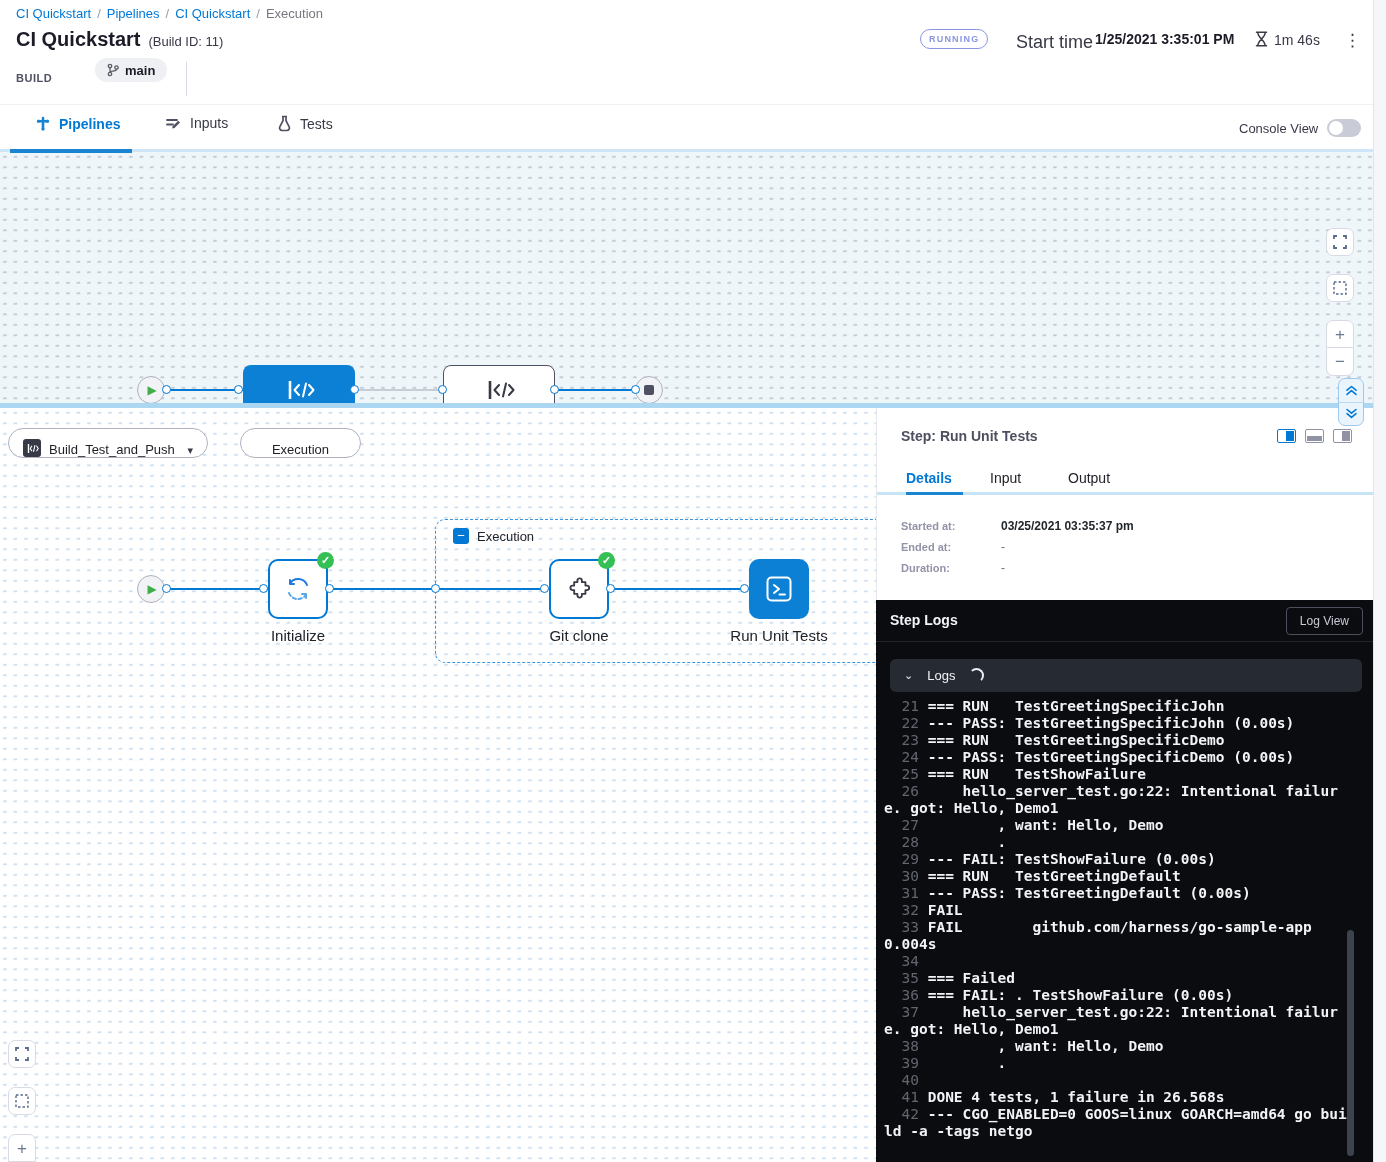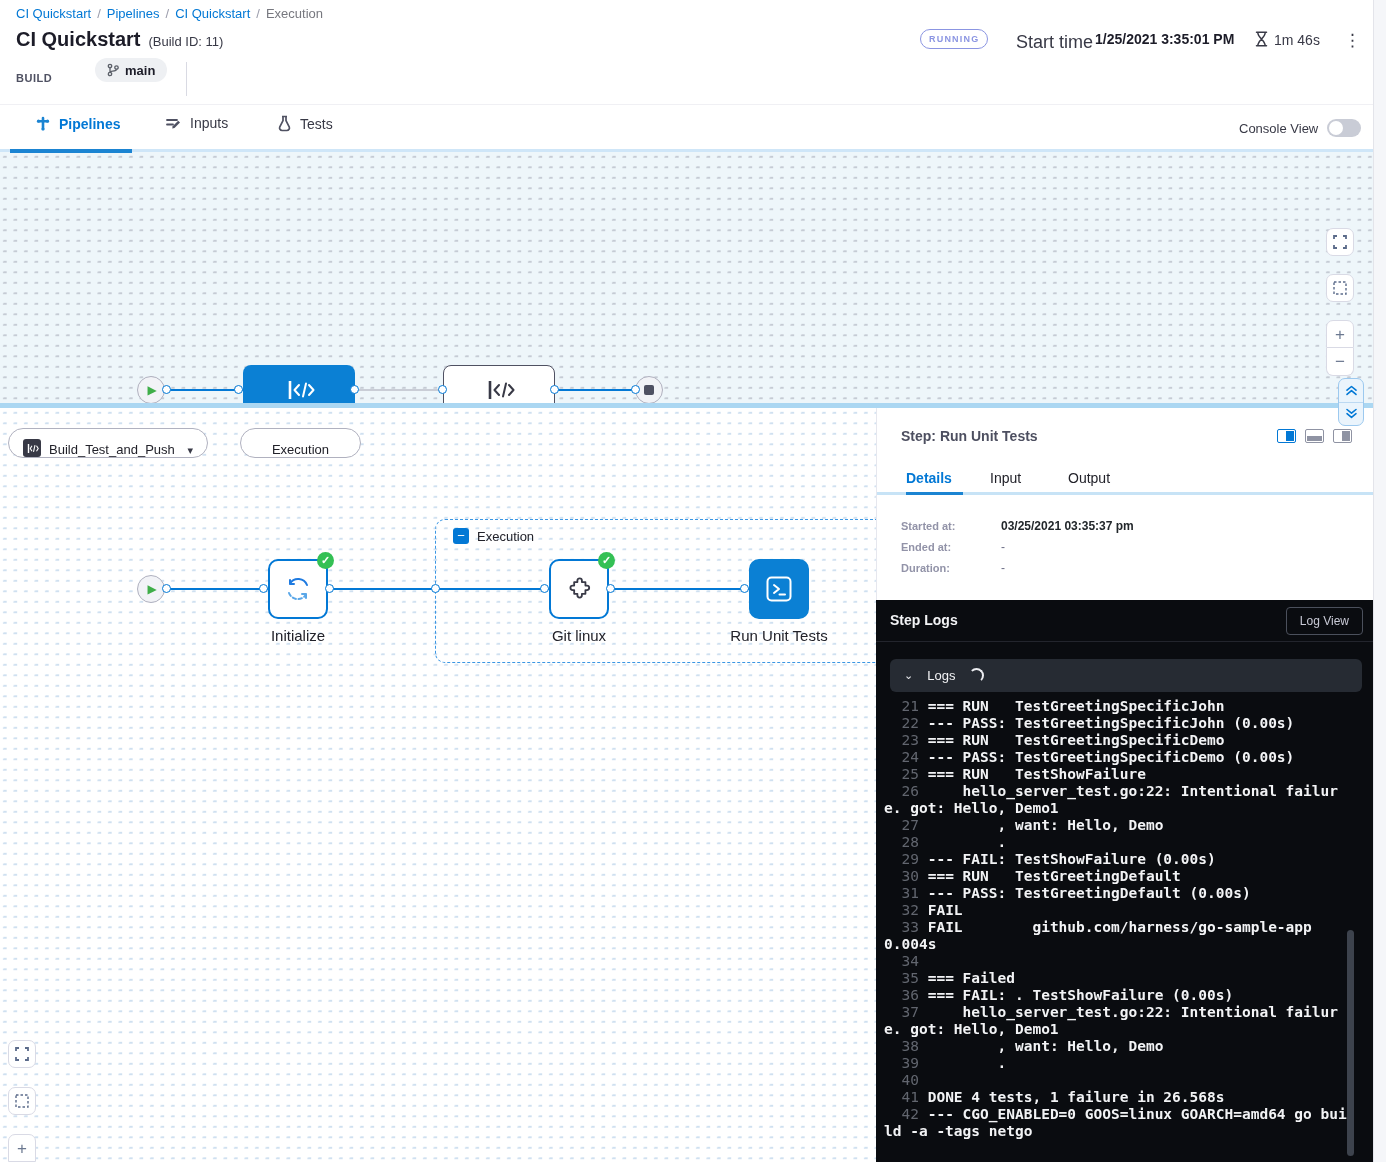--- a/index.html
+++ b/index.html
@@ -304,21 +304,21 @@
     </div>
     <span class="check-badge" style="left:317px;top:144px">✓</span>
     <div class="node-label" style="left:248px;top:219px;width:100px">Initialize</div>
 
     <div class="step-node" style="left:549px;top:151px">
       <svg width="30" height="30" viewBox="0 0 28 28">
         <path d="M9.5 7.5 h3 v-1.4 a2.1 2.1 0 0 1 4.2 0 V7.5 h3.3 v3.3 h1.4 a2.1 2.1 0 0 1 0 4.2 h-1.4 v3.5 h-3.3 v1.4 a2.1 2.1 0 0 1 -4.2 0 v-1.4 H9.5 v-3.5 h-1.4 a2.1 2.1 0 0 1 0 -4.2 h1.4 z" fill="none" stroke="#383946" stroke-width="1.7" stroke-linejoin="round"></path>
       </svg>
     </div>
     <span class="check-badge" style="left:598px;top:144px">✓</span>
-    <div class="node-label" style="left:529px;top:219px;width:100px">Git linux</div>
+    <div class="node-label" style="left:529px;top:219px;width:100px">Git clone</div>
 
     <div class="step-node selected" style="left:749px;top:151px">
       <svg width="30" height="30" viewBox="0 0 30 30">
         <rect x="3.5" y="3.5" width="23" height="23" rx="4" fill="none" stroke="#fff" stroke-width="2"></rect>
         <path d="M10 11 L15 15 L10 19" fill="none" stroke="#fff" stroke-width="2" stroke-linecap="round" stroke-linejoin="round"></path>
         <path d="M15.5 20.5 H21" stroke="#fff" stroke-width="2" stroke-linecap="round"></path>
       </svg>
     </div>
     <div class="node-label" style="left:724px;top:219px;width:110px">Run Unit Tests</div>
 

